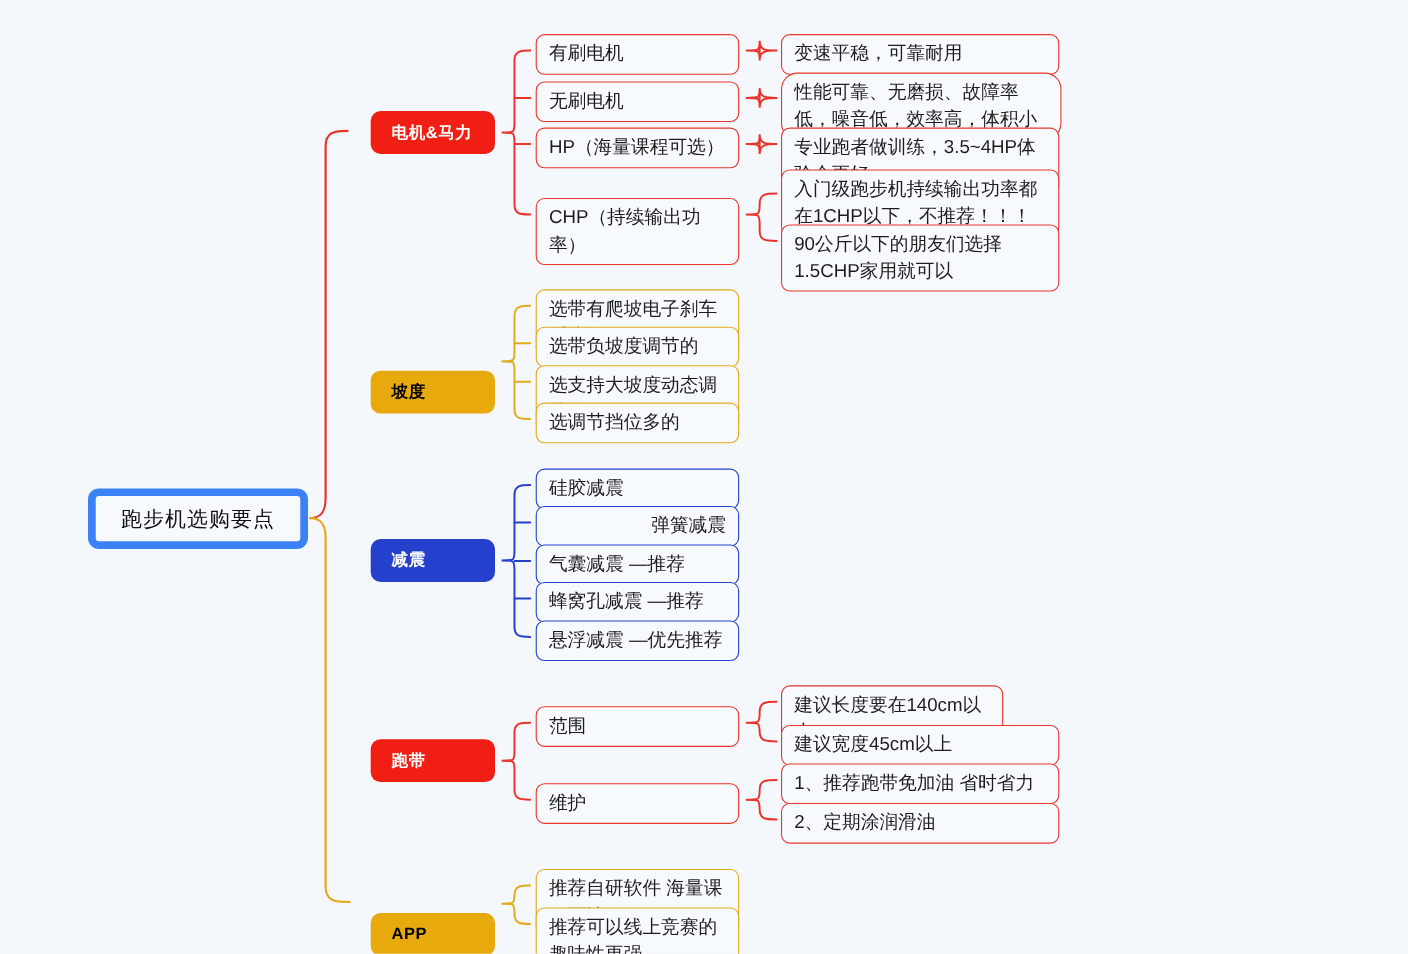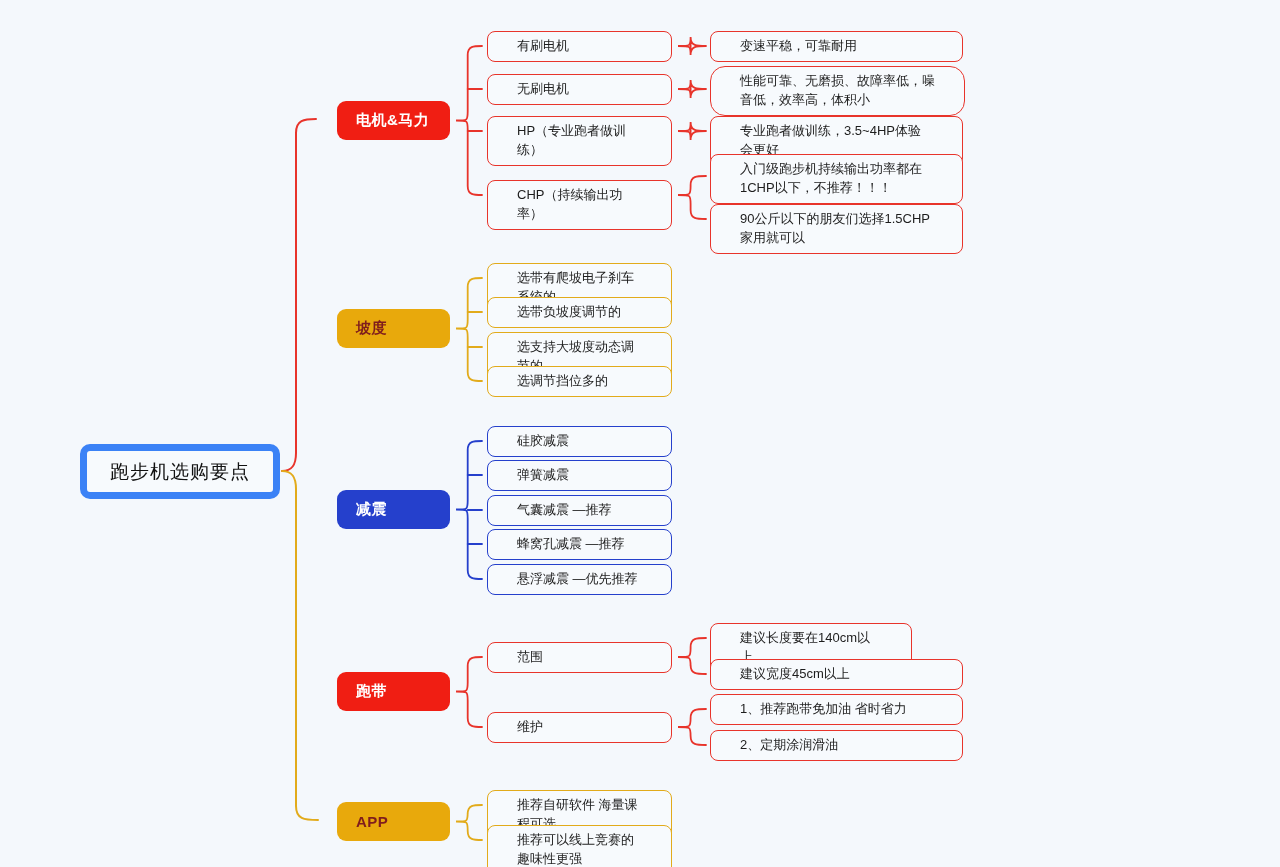--- a/index.html
+++ b/index.html
@@ -28,32 +28,32 @@
     position:absolute;
     width:113px;height:39px;
     border-radius:9px;
     display:flex;align-items:center;
     padding-left:19px;
     box-sizing:border-box;
     color:#fff;font-size:15px;font-weight:bold;
     letter-spacing:.5px;
   }
   .branch.red{background:#f01e13;}
-  .branch.amber{background:#e8a90c;color:#7f1d1d;}
+  .branch.amber{background:#e8a90c;color:#000000;margin-top:28px;}
   .branch.blue{background:#2540cc;}
 
   
   .box{
     position:absolute;
     box-sizing:border-box;
     border-radius:8px;
     background:#f7fafd;
     display:flex;align-items:center;
-    padding:5px 29px;
-    font-size:13px;
+    padding:5px 11px;
+    font-size:17px;
     line-height:1.45;
     color:#1d1d1d;
   }
   .box.red   {border:1.6px solid #e8342b;}
   .box.amber {border:1.6px solid #e2ab1b;}
   .box.blue  {border:1.6px solid #2540cc;}
 </style>
 </head>
 <body>
 
@@ -96,21 +96,21 @@
       <div class="box red" style="left: 710px; top: 31px; width: 253px; min-height: 30px;">
         <span>变速平稳，可靠耐用</span>
       </div>
       <div class="box red" style="left: 487px; top: 74px; width: 185px; min-height: 30px;">
         <span>无刷电机</span>
       </div>
       <div class="box red" style="left: 710px; top: 66px; width: 255px; min-height: 46px; border-radius: 15px;">
         <span>性能可靠、无磨损、故障率低，噪音低，效率高，体积小</span>
       </div>
       <div class="box red" style="left: 487px; top: 116px; width: 185px; min-height: 30px;">
-        <span>HP（专业跑者做训练）</span>
+        <span>HP（海量课程可选）</span>
       </div>
       <div class="box red" style="left: 710px; top: 116px; width: 253px; min-height: 30px;">
         <span>专业跑者做训练，3.5~4HP体验会更好</span>
       </div>
       <div class="box red" style="left: 487px; top: 180px; width: 185px; min-height: 30px;">
         <span>CHP（持续输出功率）</span>
       </div>
       <div class="box red" style="left: 710px; top: 154px; width: 253px; min-height: 44px;">
         <span>入门级跑步机持续输出功率都在1CHP以下，不推荐！！！</span>
       </div>
@@ -131,21 +131,21 @@
       </div>
       <div class="box amber" style="left: 487px; top: 366px; width: 185px; min-height: 30px;">
         <span>选调节挡位多的</span>
       </div>
       <div class="branch blue" style="left: 337px; top: 490px;">
         <span>减震</span>
       </div>
       <div class="box blue" style="left: 487px; top: 426px; width: 185px; min-height: 30px;">
         <span>硅胶减震</span>
       </div>
-      <div class="box blue" style="left: 487px; top: 460px; width: 185px; min-height: 30px;">
+      <div class="box blue" style="left: 487px; top: 460px; width: 185px; min-height: 30px; justify-content: flex-end;">
         <span>弹簧减震</span>
       </div>
       <div class="box blue" style="left: 487px; top: 495px; width: 185px; min-height: 30px;">
         <span>气囊减震 —推荐</span>
       </div>
       <div class="box blue" style="left: 487px; top: 529px; width: 185px; min-height: 30px;">
         <span>蜂窝孔减震 —推荐</span>
       </div>
       <div class="box blue" style="left: 487px; top: 564px; width: 185px; min-height: 30px;">
         <span>悬浮减震 —优先推荐</span>

